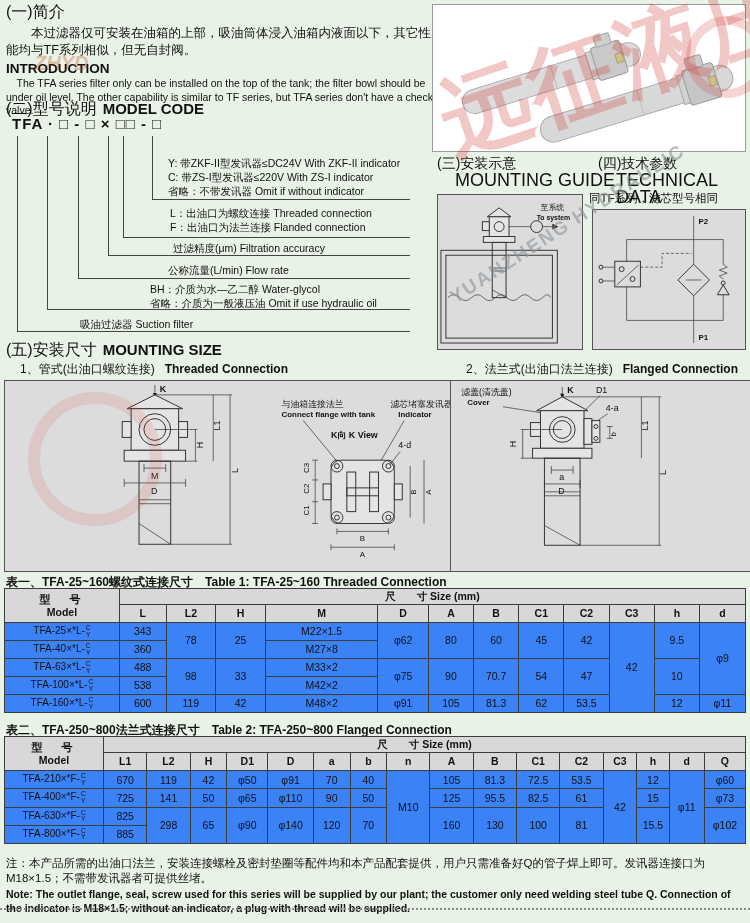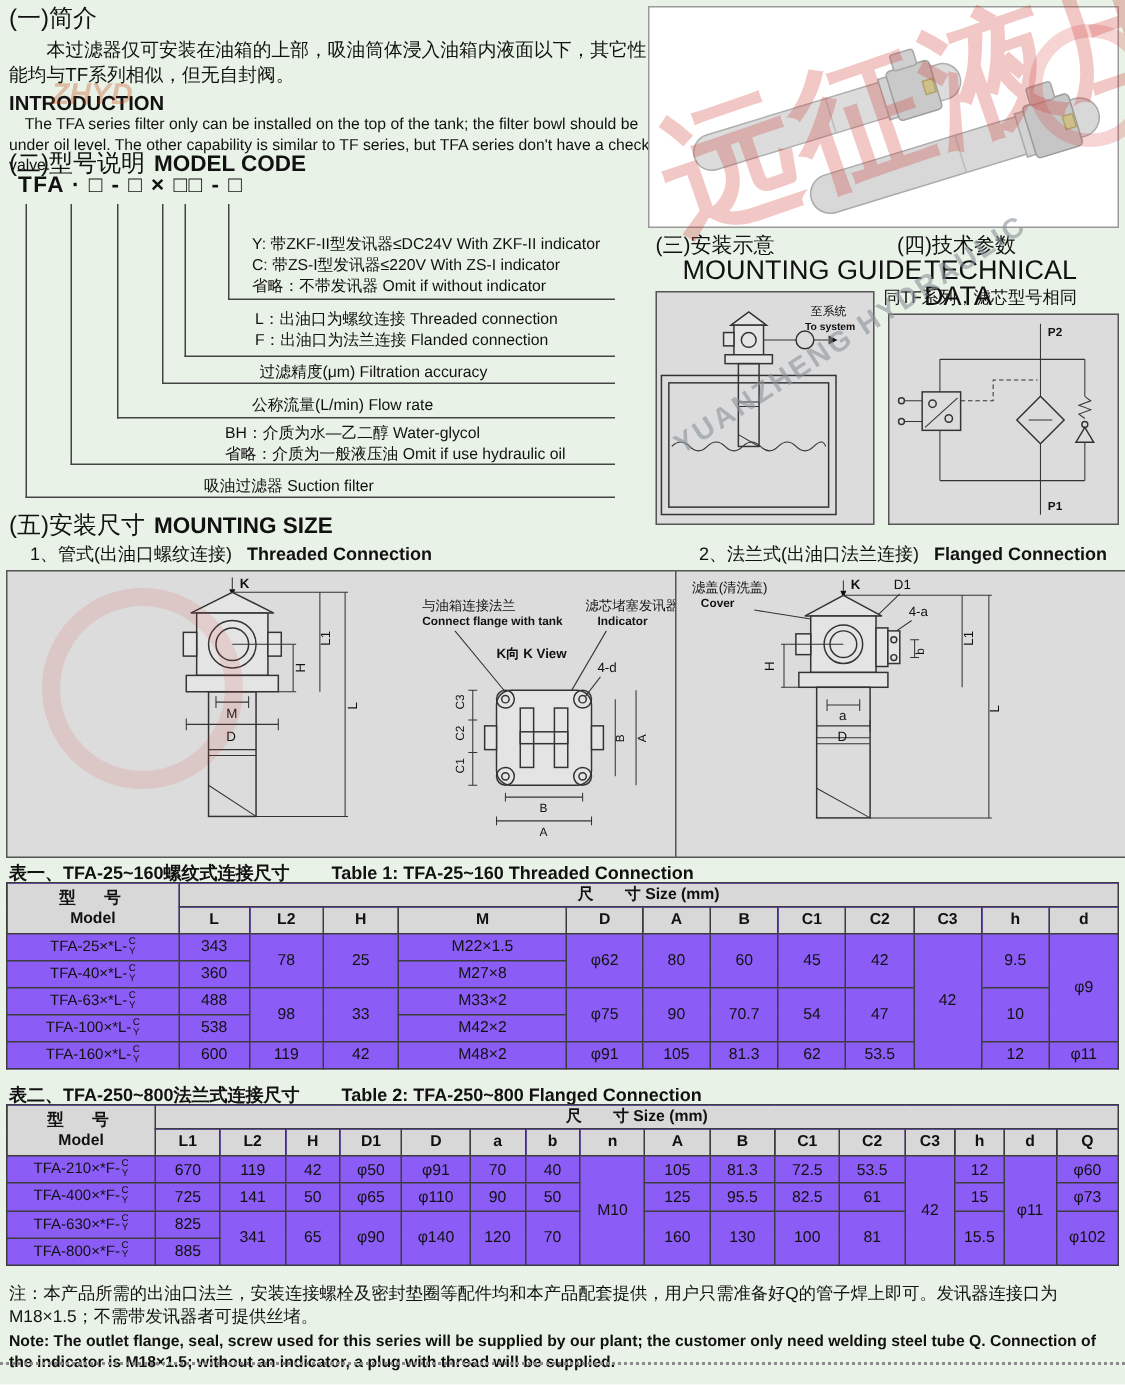--- a/index.html
+++ b/index.html
@@ -42,22 +42,22 @@
   #sec5h{left:6px;top:340px;font-size:16px}
   #sub1{left:20px;top:361px;font-size:12px}
   #sub2{left:466px;top:361px;font-size:12px}
   #sub1 .en,#sub2 .en{font-weight:bold;margin-left:10px}
   #panel1{left:4px;top:380px;width:466px;height:192px}
   #panel2{left:450px;top:380px;width:324px;height:192px}
   
   .ttitle{font-size:12px;font-weight:bold;white-space:nowrap}
   #t1title{left:6px;top:574px}
   #t2title{left:6px;top:722px}
-  .ttitle .en{margin-left:28px}
-  table{position:absolute;border-collapse:collapse;table-layout:fixed;background:#8b5cf6}
+  .ttitle .en{margin-left:12px}
+  table{position:absolute;border-collapse:collapse;table-layout:fixed;background:#3b82f6}
   #t1{left:4px;top:588px;width:742px;height:124px}
   #t2{left:4px;top:736px;width:742px;height:108px}
   th,td{border:1px solid #3c3c3c;text-align:center;font-size:10.5px;padding:0 1px;line-height:1.15;overflow:hidden}
   thead th{background:#d8d8d8}
   thead tr:first-child{height:16px}
   thead tr:last-child{height:18px}
   tbody tr{height:18px}
   th .mh-cn{font-size:11px;letter-spacing:4px}
   th .mh-en{font-size:10.5px;font-weight:bold}
   .model-cell{font-size:10px;white-space:nowrap}
@@ -137,21 +137,21 @@
   <div class="mc-b" style="left:108px;top:241px;width:302px;height:15px;padding-left:65px">
     <div class="ln">过滤精度(μm)   Filtration accuracy</div>
   </div>
   <div class="mc-b" style="left:78px;top:263px;width:332px;height:16px;padding-left:90px">
     <div class="ln">公称流量(L/min)   Flow rate</div>
   </div>
   <div class="mc-b" style="left:47px;top:282px;width:363px;height:28px;padding-left:103px">
     <div class="ln">BH：介质为水—乙二醇   Water-glycol</div>
     <div class="ln">省略：介质为一般液压油  Omit if use hydraulic oil</div>
   </div>
-  <div class="mc-b" style="left:17px;top:317px;width:393px;height:15px;padding-left:119px">
+  <div class="mc-b" style="left:17px;top:317px;width:393px;height:15px;padding-left:63px">
     <div class="ln">吸油过滤器   Suction filter</div>
   </div>
 
   <div class="abs" id="sec3h">
     <div>(三)安装示意</div>
     <div class="sub-en">MOUNTING GUIDE</div>
   </div>
   <div class="abs diagbox" id="guideBox">
     <svg width="144" height="154" viewBox="0 0 146 156">
       <rect x="3" y="56" width="118" height="94" class="on" stroke-width="1.2"></rect>
@@ -556,21 +556,21 @@
           <td>61</td>
           <td>15</td>
           <td>φ73</td>
         </tr>
         <tr>
           <td class="model-cell"><span>TFA-630×*F-</span><span class="stack">
               <span>C</span>
               <span>Y</span>
             </span></td>
           <td>825</td>
-          <td rowspan="2">341</td>
+          <td rowspan="2">298</td>
           <td rowspan="2">65</td>
           <td rowspan="2">φ90</td>
           <td rowspan="2">φ140</td>
           <td rowspan="2">120</td>
           <td rowspan="2">70</td>
           <td rowspan="2">160</td>
           <td rowspan="2">130</td>
           <td rowspan="2">100</td>
           <td rowspan="2">81</td>
           <td rowspan="2">15.5</td>

